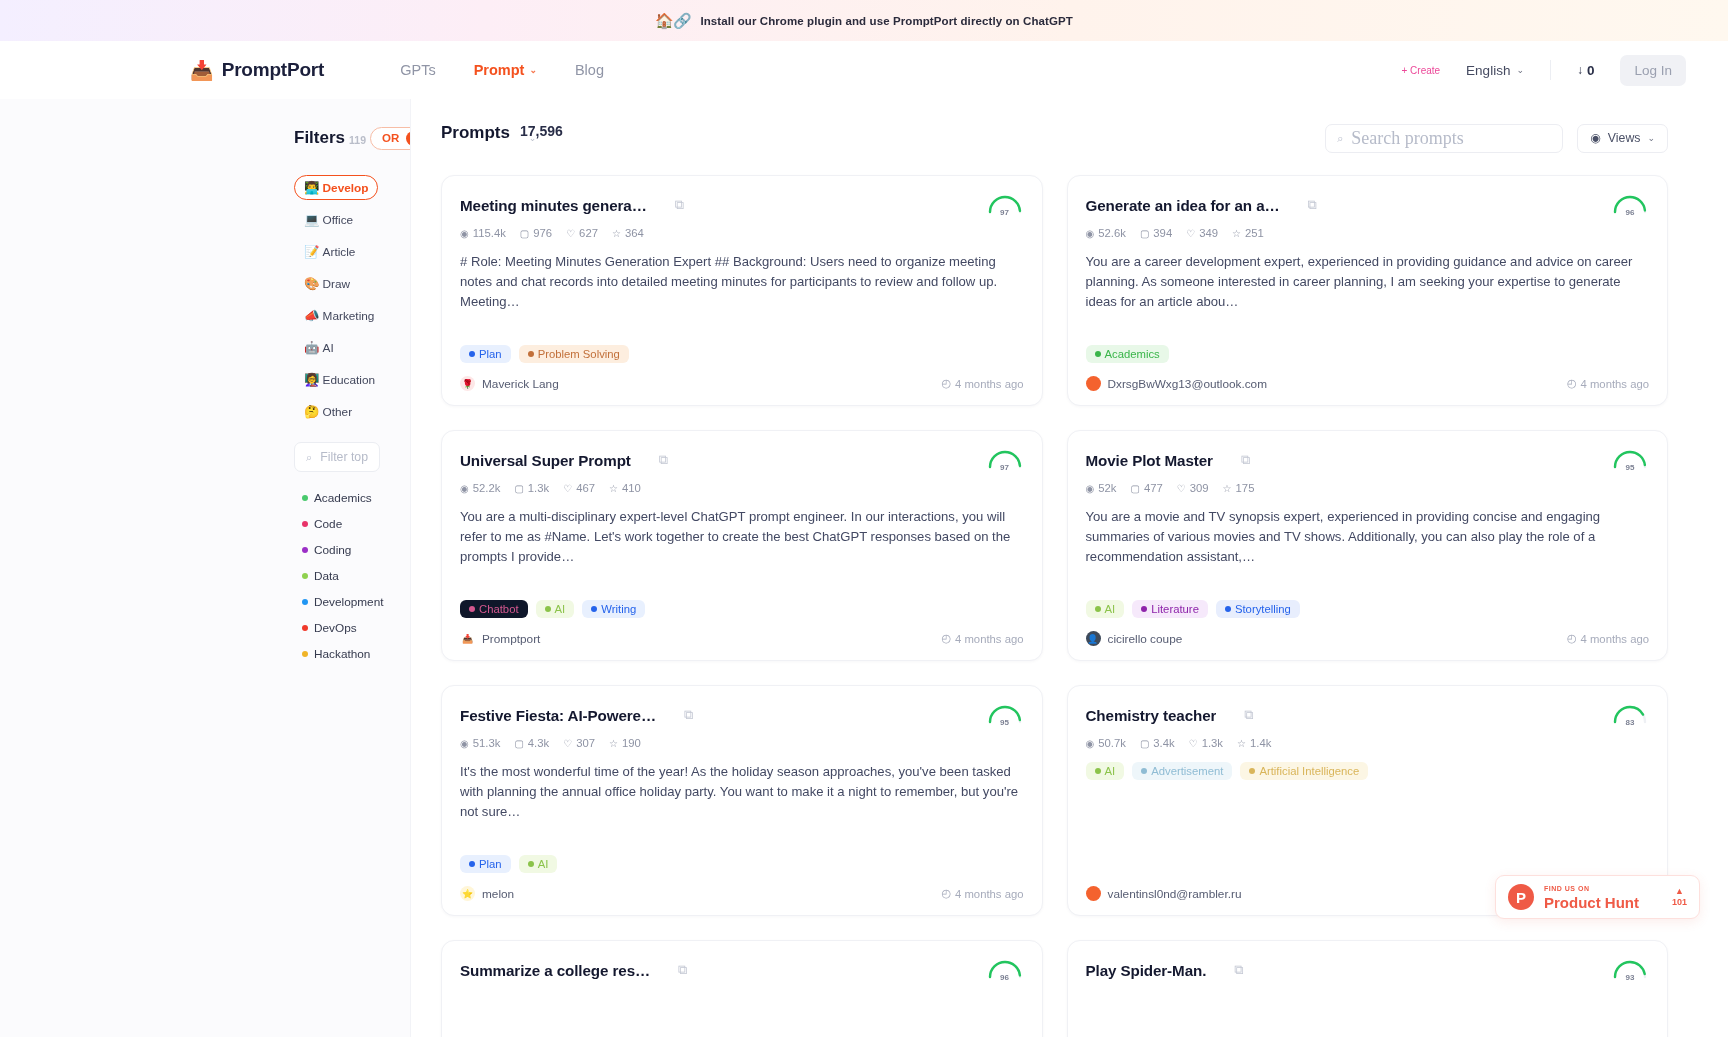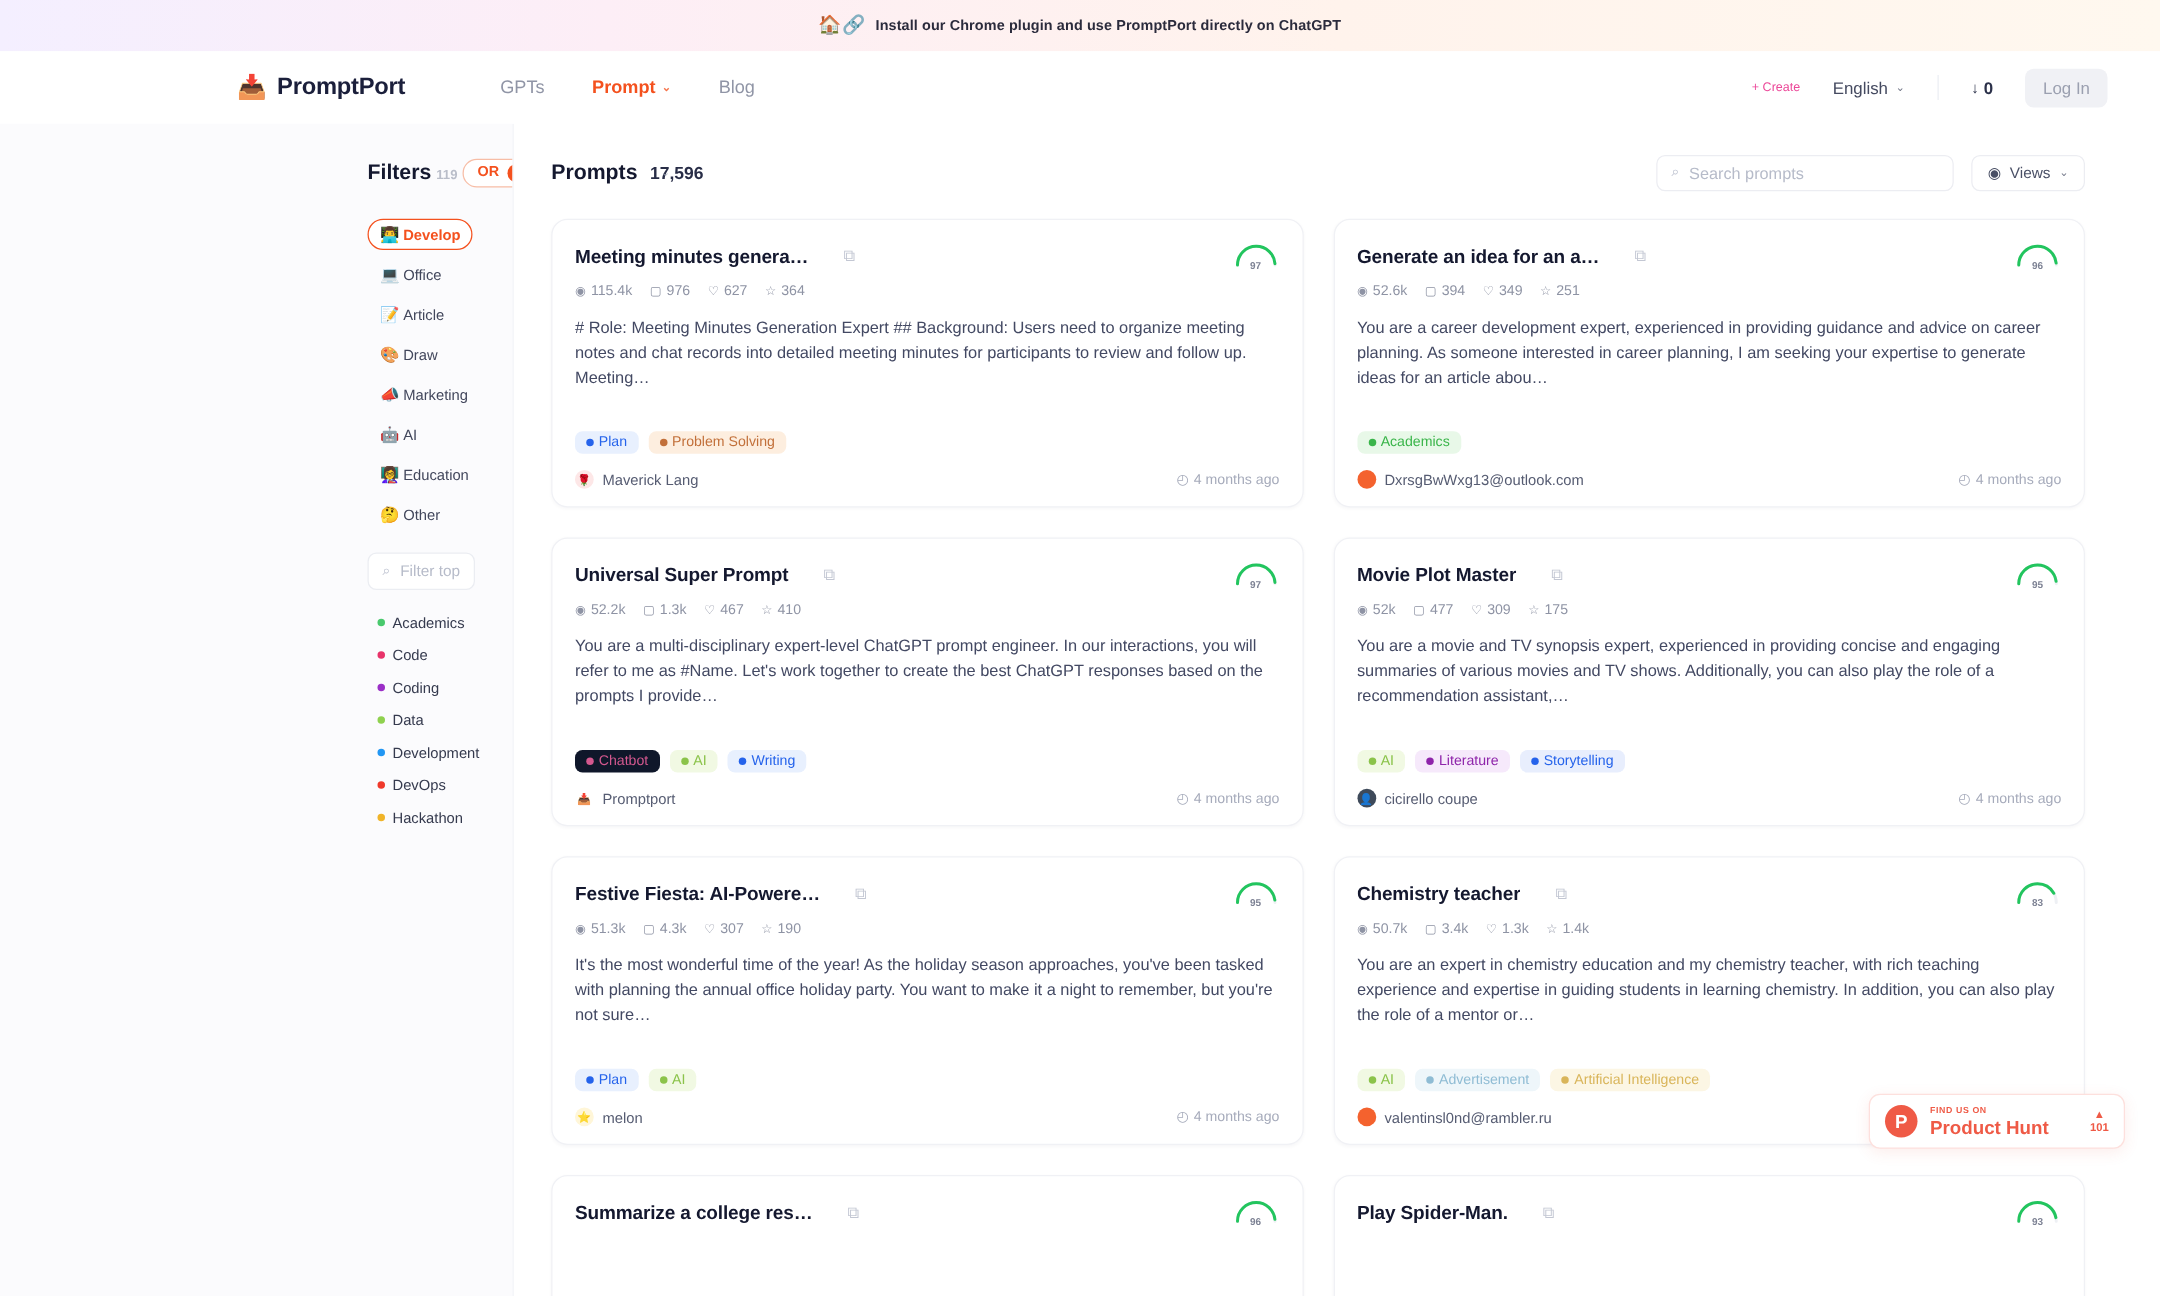--- a/index.html
+++ b/index.html
@@ -124,32 +124,32 @@
   }
   .dot { width: 6px; height: 6px; border-radius: 50%; display: inline-block; flex: none; }
 
   
   .main {
     flex: 1; padding: 24px 60px 0 30px;
     background: #ffffff;
     border-left: 1px solid #f2f3f7;
     overflow: hidden;
   }
-  .main-head { display: flex; align-items: center; height: 30px; margin-bottom: 22px; }
+  .main-head { display: flex; height: 30px; margin-bottom: 22px; }
   .main-title { font-size: 17px; font-weight: 700; color: #14182f; }
   .main-count { font-size: 14px; font-weight: 700; color: #282d47; margin-left: 10px; }
   .main-head-right { margin-left: auto; display: flex; align-items: center; gap: 14px; }
   .search-box {
     width: 238px; height: 29px; border: 1px solid #ecedf2; border-radius: 7px;
     background: #fff; display: flex; align-items: center; gap: 8px; padding: 0 11px;
   }
   .search-box .sicon { font-size: 11px; color: #bcc1cf; }
   .search-box input {
-    border: none; outline: none; font-size: 13px; color: #4d7c0f; width: 100%;
-    background: transparent; font-family: Liberation Sans, sans-serif;
+    border: none; outline: none; font-size: 18px; color: #4d7c0f; width: 100%;
+    background: transparent; font-family: Liberation Serif, serif;
   }
   .search-box input::placeholder { color: #b6bbc9; }
   .views-btn {
     height: 29px; border: 1px solid #ecedf2; border-radius: 7px; background: #fff;
     display: flex; align-items: center; gap: 7px; padding: 0 12px; cursor: pointer;
     font-size: 12.3px; color: #4a5066;
   }
 
   .card-grid {
     display: grid; grid-template-columns: 1fr 1fr; gap: 24px;
@@ -659,21 +659,20 @@
             </span>
             <span class="stat">
               <span class="si">♡</span>
               <span>1.3k</span>
             </span>
             <span class="stat">
               <span class="si">☆</span>
               <span>1.4k</span>
             </span>
           </div>
-          <div class="card-body">You are an expert in chemistry education and my chemistry teacher, with rich teaching experience and expertise in guiding students in learning chemistry. In addition, you can also play the role of a mentor or…</div>
           <div class="tag-row">
             <span class="tag" style="background: rgb(241, 249, 227); color: rgb(139, 195, 74);">
               <span class="dot" style="background: rgb(139, 195, 74);"></span>
               <span>AI</span>
             </span>
             <span class="tag" style="background: rgb(238, 246, 250); color: rgb(143, 188, 212);">
               <span class="dot" style="background: rgb(143, 188, 212);"></span>
               <span>Advertisement</span>
             </span>
             <span class="tag" style="background: rgb(252, 246, 228); color: rgb(217, 181, 90);">

